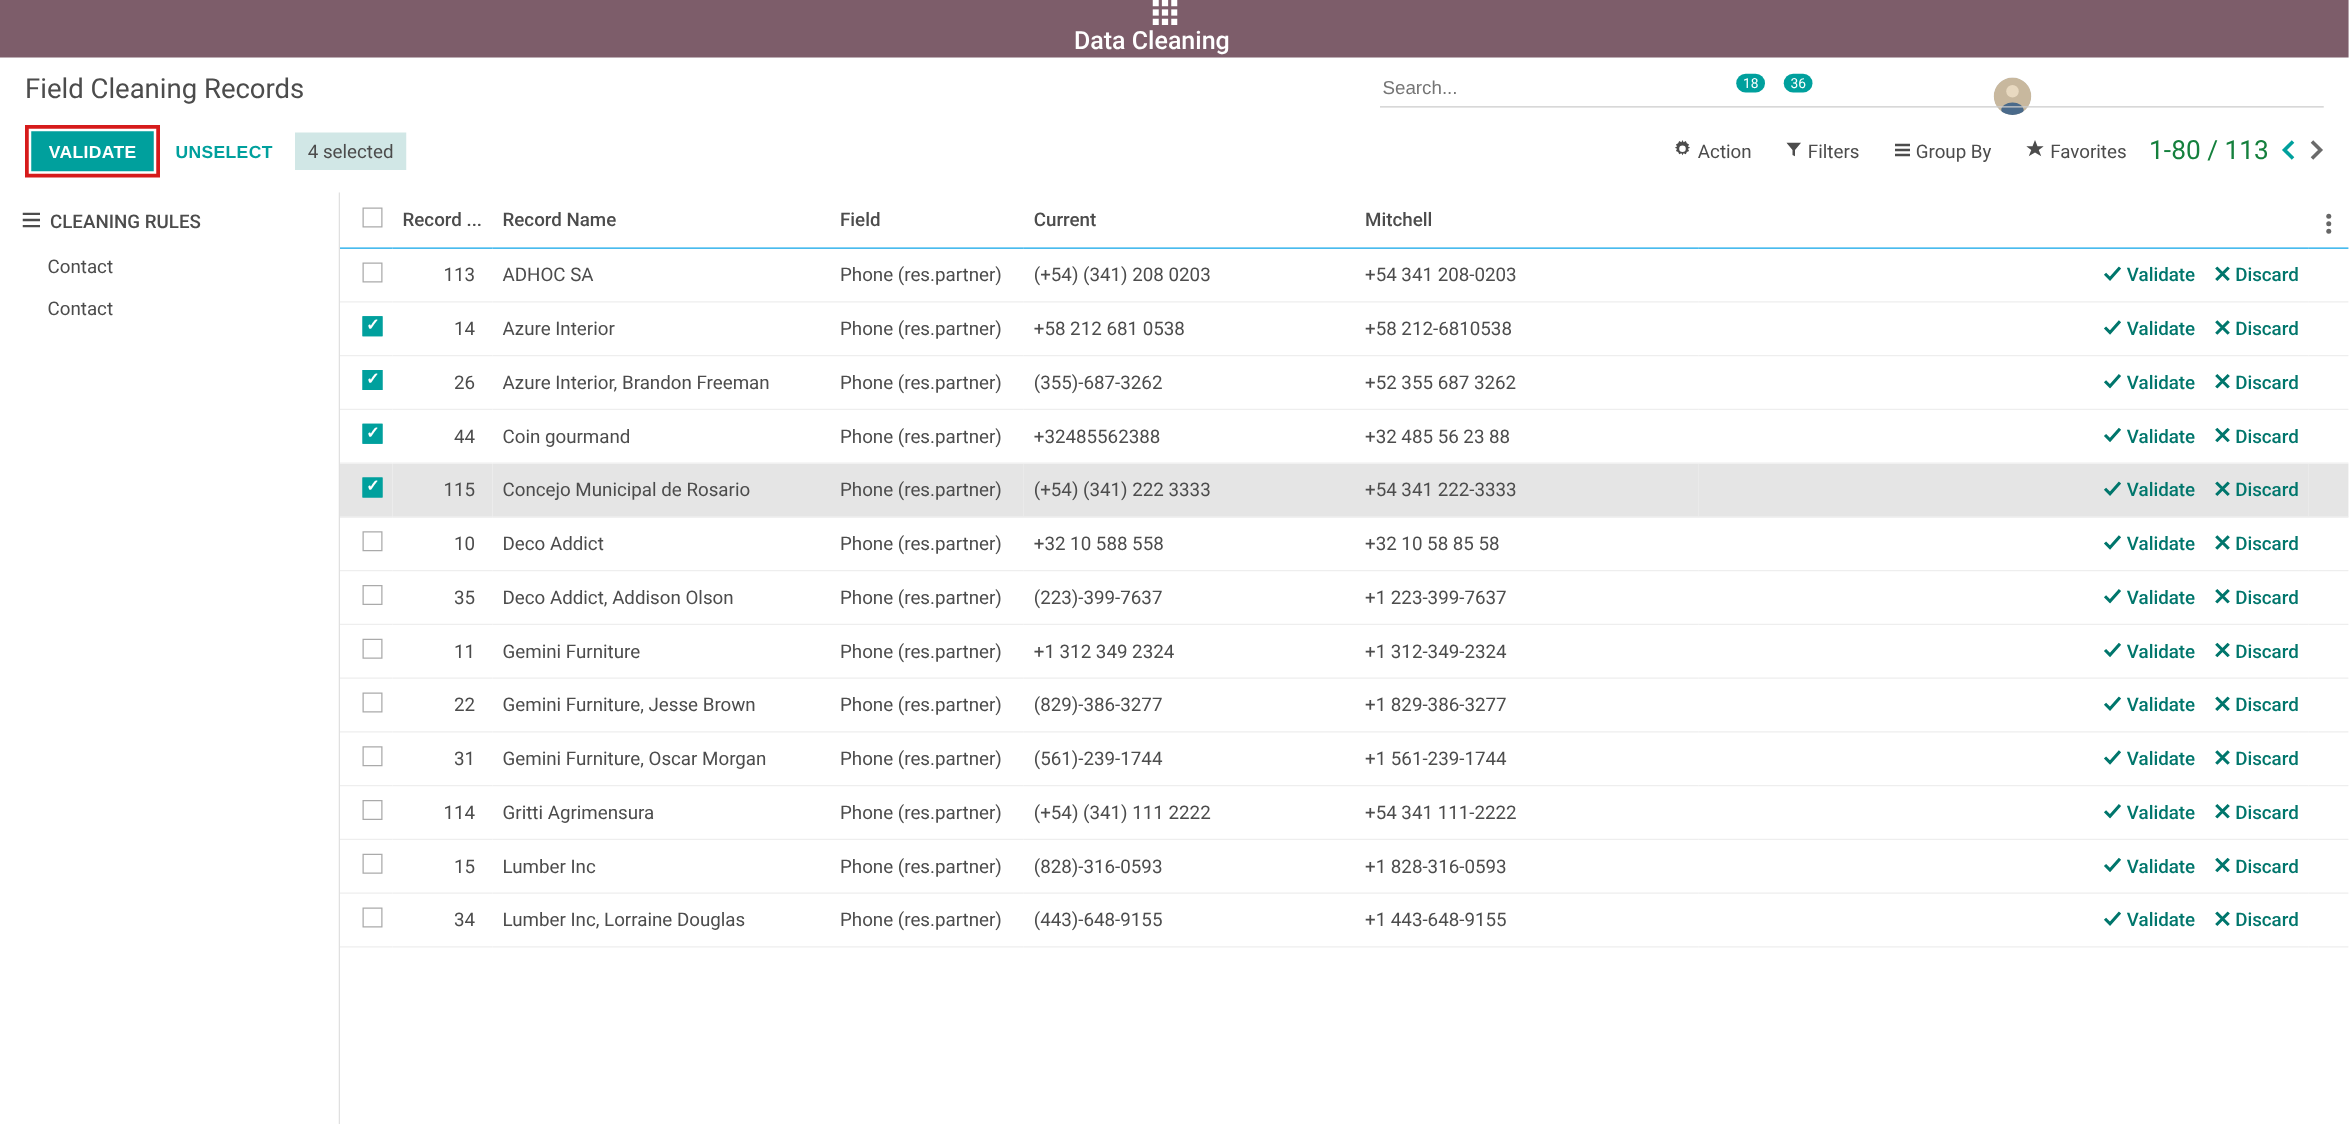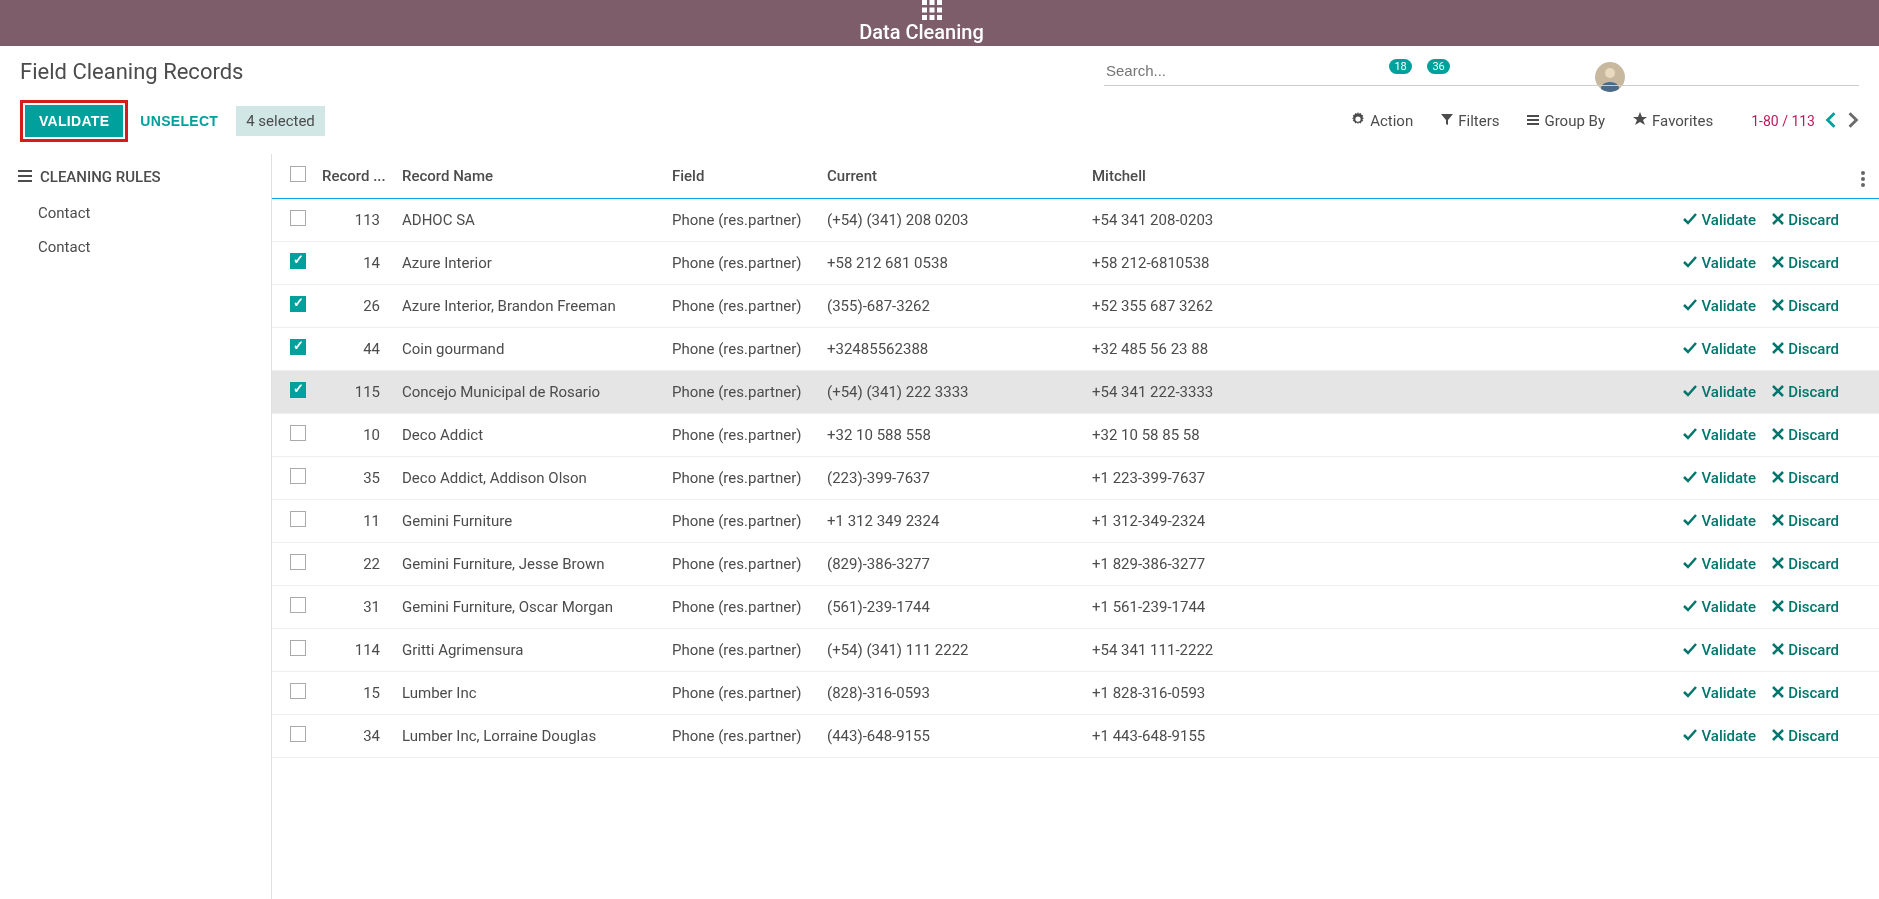--- a/index.html
+++ b/index.html
@@ -21,21 +21,21 @@
 .cp-title { font-size: 22px; color: #4c4c4c; }
 .cp-search { margin-left: auto; width: 755px; border-bottom: 1px solid #ccc; padding: 6px 2px; }
 .cp-search input { border: none; outline: none; font-size: 15px; width: 100%; background: transparent; }
 .cp-bottom { display: flex; align-items: center; margin-top: 14px; padding-bottom: 12px; }
 .btn-validate { background: #00a09d; color: #fff; border: none; padding: 8px 14px; font-weight: 600; font-size: 14px; cursor: pointer; letter-spacing: 0.3px; }
 .btn-validate-wrap { border: 3px solid #d61b1b; padding: 2px; display: inline-block; margin-right: 12px; }
 .btn-unselect { background: transparent; border: none; color: #00a09d; font-weight: 600; font-size: 14px; cursor: pointer; letter-spacing: 0.3px; margin-right: 18px; }
 .sel-badge { background: #d1e7e6; color: #4c4c4c; padding: 6px 10px; font-size: 15px; }
 .cp-filters { display: flex; gap: 28px; margin-left: auto; }
 .cp-filters .fbtn { color: #4c4c4c; cursor: pointer; font-size: 15px; display: flex; align-items: center; gap: 5px; }
-.pager { display: flex; align-items: center; gap: 10px; margin-left: 38px; font-size: 14px; color: #be185d; }
+.pager { display: flex; align-items: center; gap: 10px; margin-left: 18px; font-size: 21px; color: #15803d; }
 .pager .arr { color: #6b6b6b; cursor: pointer; font-size: 20px; }
 .pager .arr.active { color: #00a09d; }
 .main { display: flex; height: calc(100vh - 150px); }
 .sidebar { width: 272px; border-right: 1px solid #e0e0e0; padding: 14px 0 0 18px; }
 .sidebar-header { display: flex; align-items: center; gap: 8px; font-weight: 500; color: #4c4c4c; font-size: 15px; margin-bottom: 10px; }
 .sidebar-item { padding: 8px 12px 8px 20px; cursor: pointer; font-size: 15px; color: #4c4c4c; }
 .sidebar-item.active { background: #cce7e7; }
 .table-wrap { flex: 1; overflow: auto; }
 table { width: 100%; border-collapse: collapse; }
 thead th { text-align: left; font-weight: 500; font-size: 15px; color: #4c4c4c; padding: 12px 8px; border-bottom: 1px solid #0ea5e9; white-space: nowrap; }

